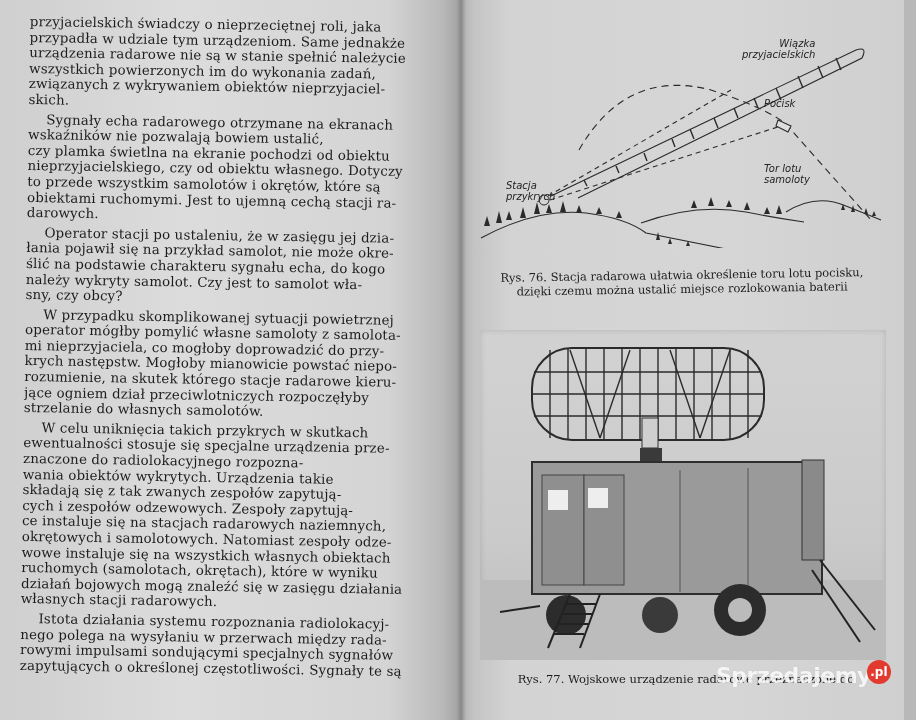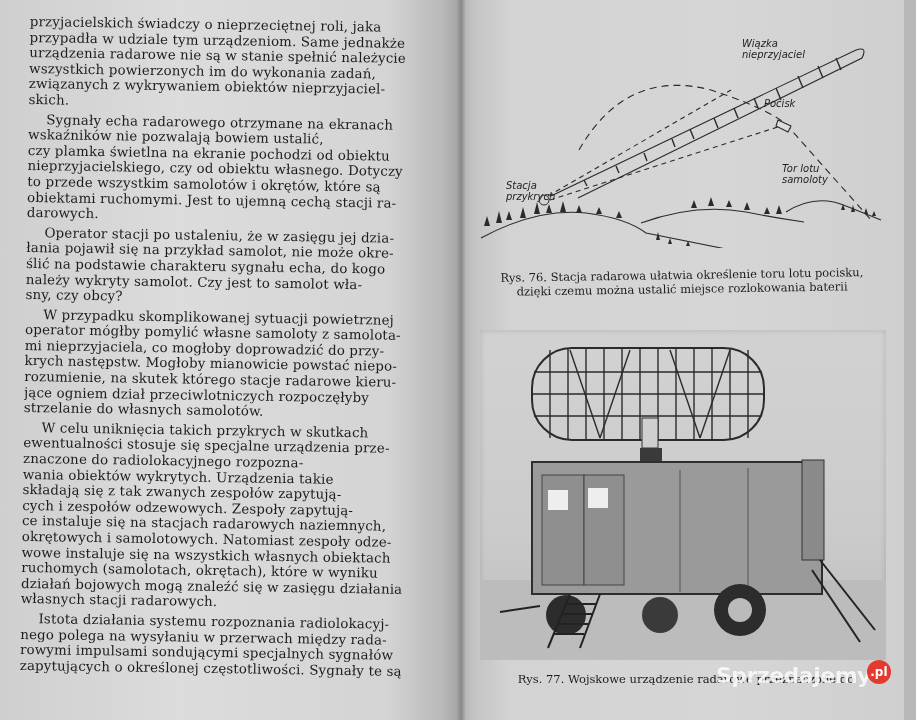--- a/index.html
+++ b/index.html
@@ -124,26 +124,26 @@
         </g>
 
         <g fill="#2a2a2a">
           <path d="M8 218 l3 -10 l3 10z M20 215 l3 -12 l3 12z M30 212 l3 -9 l3 9z M44 210 l3 -11 l3 11z M58 206 l3 -12 l3 12z M70 205 l3 -9 l3 9z M84 204 l3 -11 l3 11z M100 205 l3 -8 l3 8z M120 206 l3 -7 l3 7z M140 210 l3 -7 l3 7z"></path>
           <path d="M215 200 l3 -8 l3 8z M232 198 l3 -9 l3 9z M250 199 l3 -7 l3 7z M268 202 l3 -8 l3 8z M288 206 l3 -7 l3 7z M300 206 l3 -9 l3 9z"></path>
           <path d="M365 202 l2 -6 l2 6z M375 204 l2 -7 l2 7z M388 206 l2 -6 l2 6z M396 208 l2 -5 l2 5z"></path>
           <path d="M180 232 l2 -8 l2 8z M192 236 l2 -6 l2 6z M210 238 l2 -5 l2 5z"></path>
           <circle cx="68" cy="192" r="5" fill="none" stroke="#2a2a2a"></circle>
         </g>
       </svg>
-      <div class="fig-label" style="left:266px;top:30px;text-align:left;">
+      <div class="fig-label" style="left:266px;top:30px;text-align:right;">
         <div>Wiązka</div>
-        <div>nieprzyjaciel</div>
+        <div>przyjacielskich</div>
       </div>
       <div class="fig-label" style="left:288px;top:90px;">Pocisk</div>
-      <div class="fig-label" style="left:288px;top:155px;margin-left:18px;">
+      <div class="fig-label" style="left:288px;top:155px;">
         <div>Tor lotu</div>
         <div>samoloty</div>
       </div>
       <div class="fig-label" style="left:30px;top:172px;">
         <div>Stacja</div>
         <div>przykrych</div>
       </div>
     </div>
     <div class="caption caption-76">
       <div>Rys. 76. Stacja radarowa ułatwia określenie toru lotu pocisku,</div>

